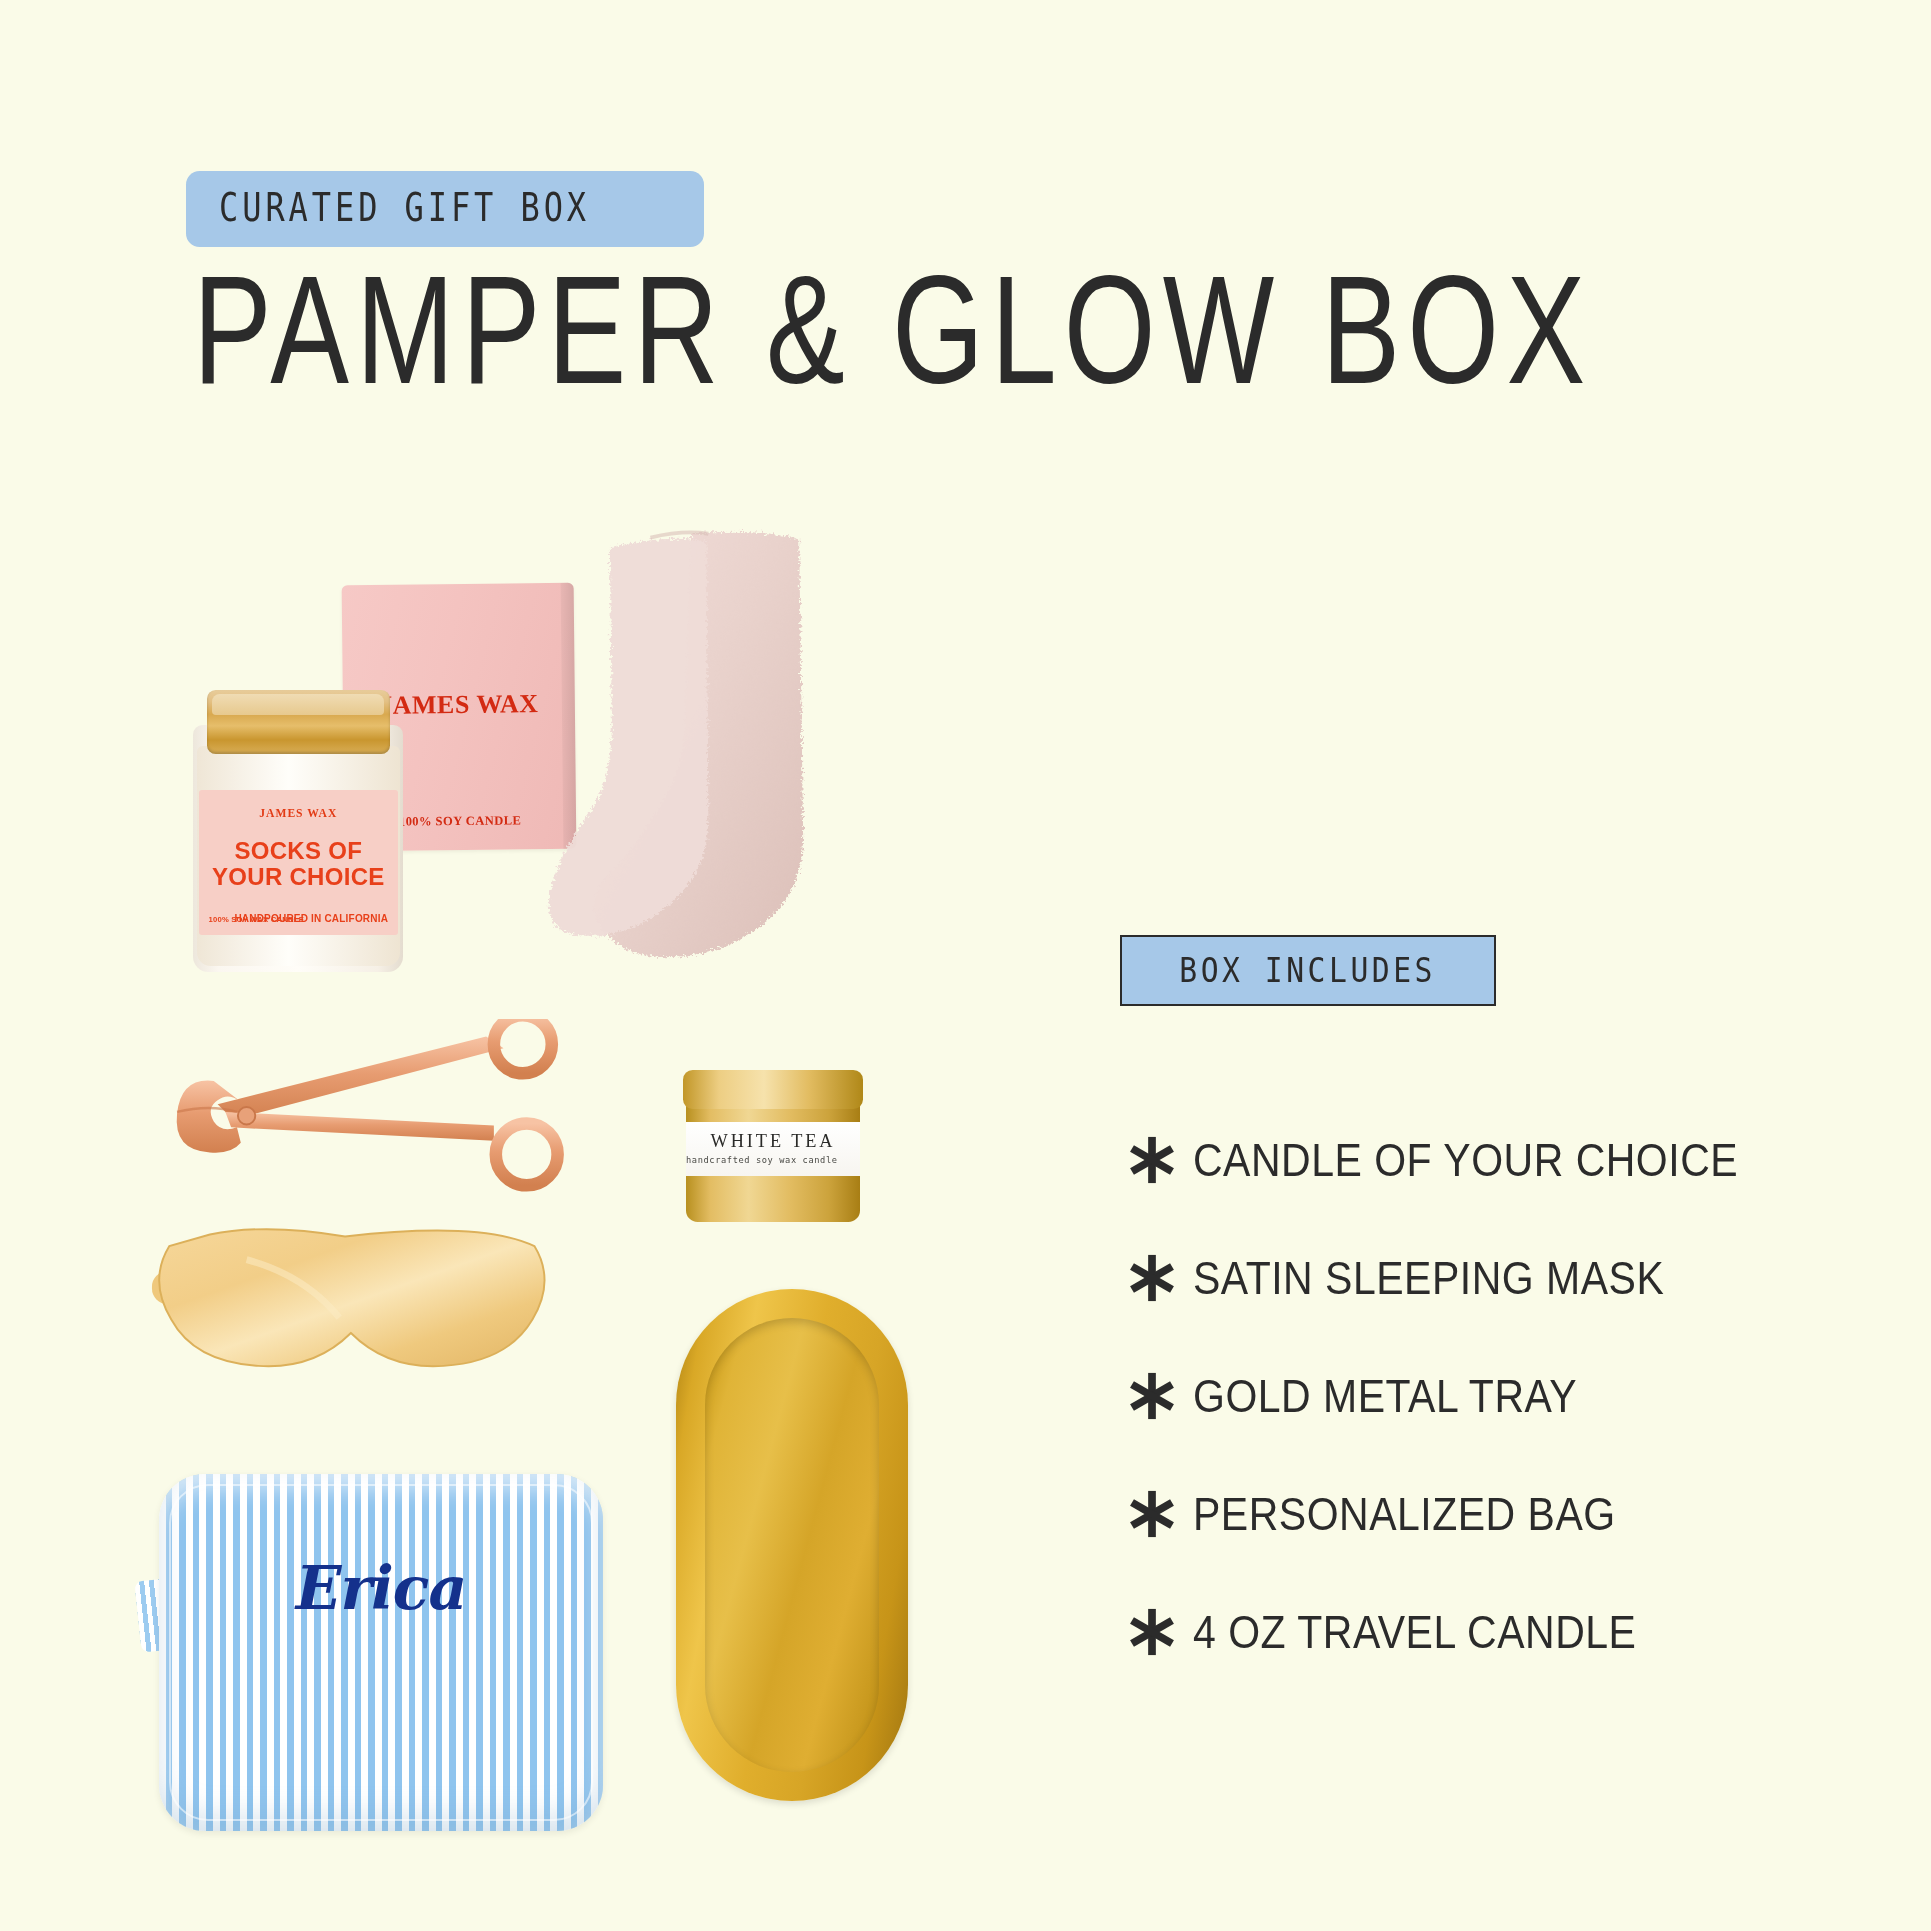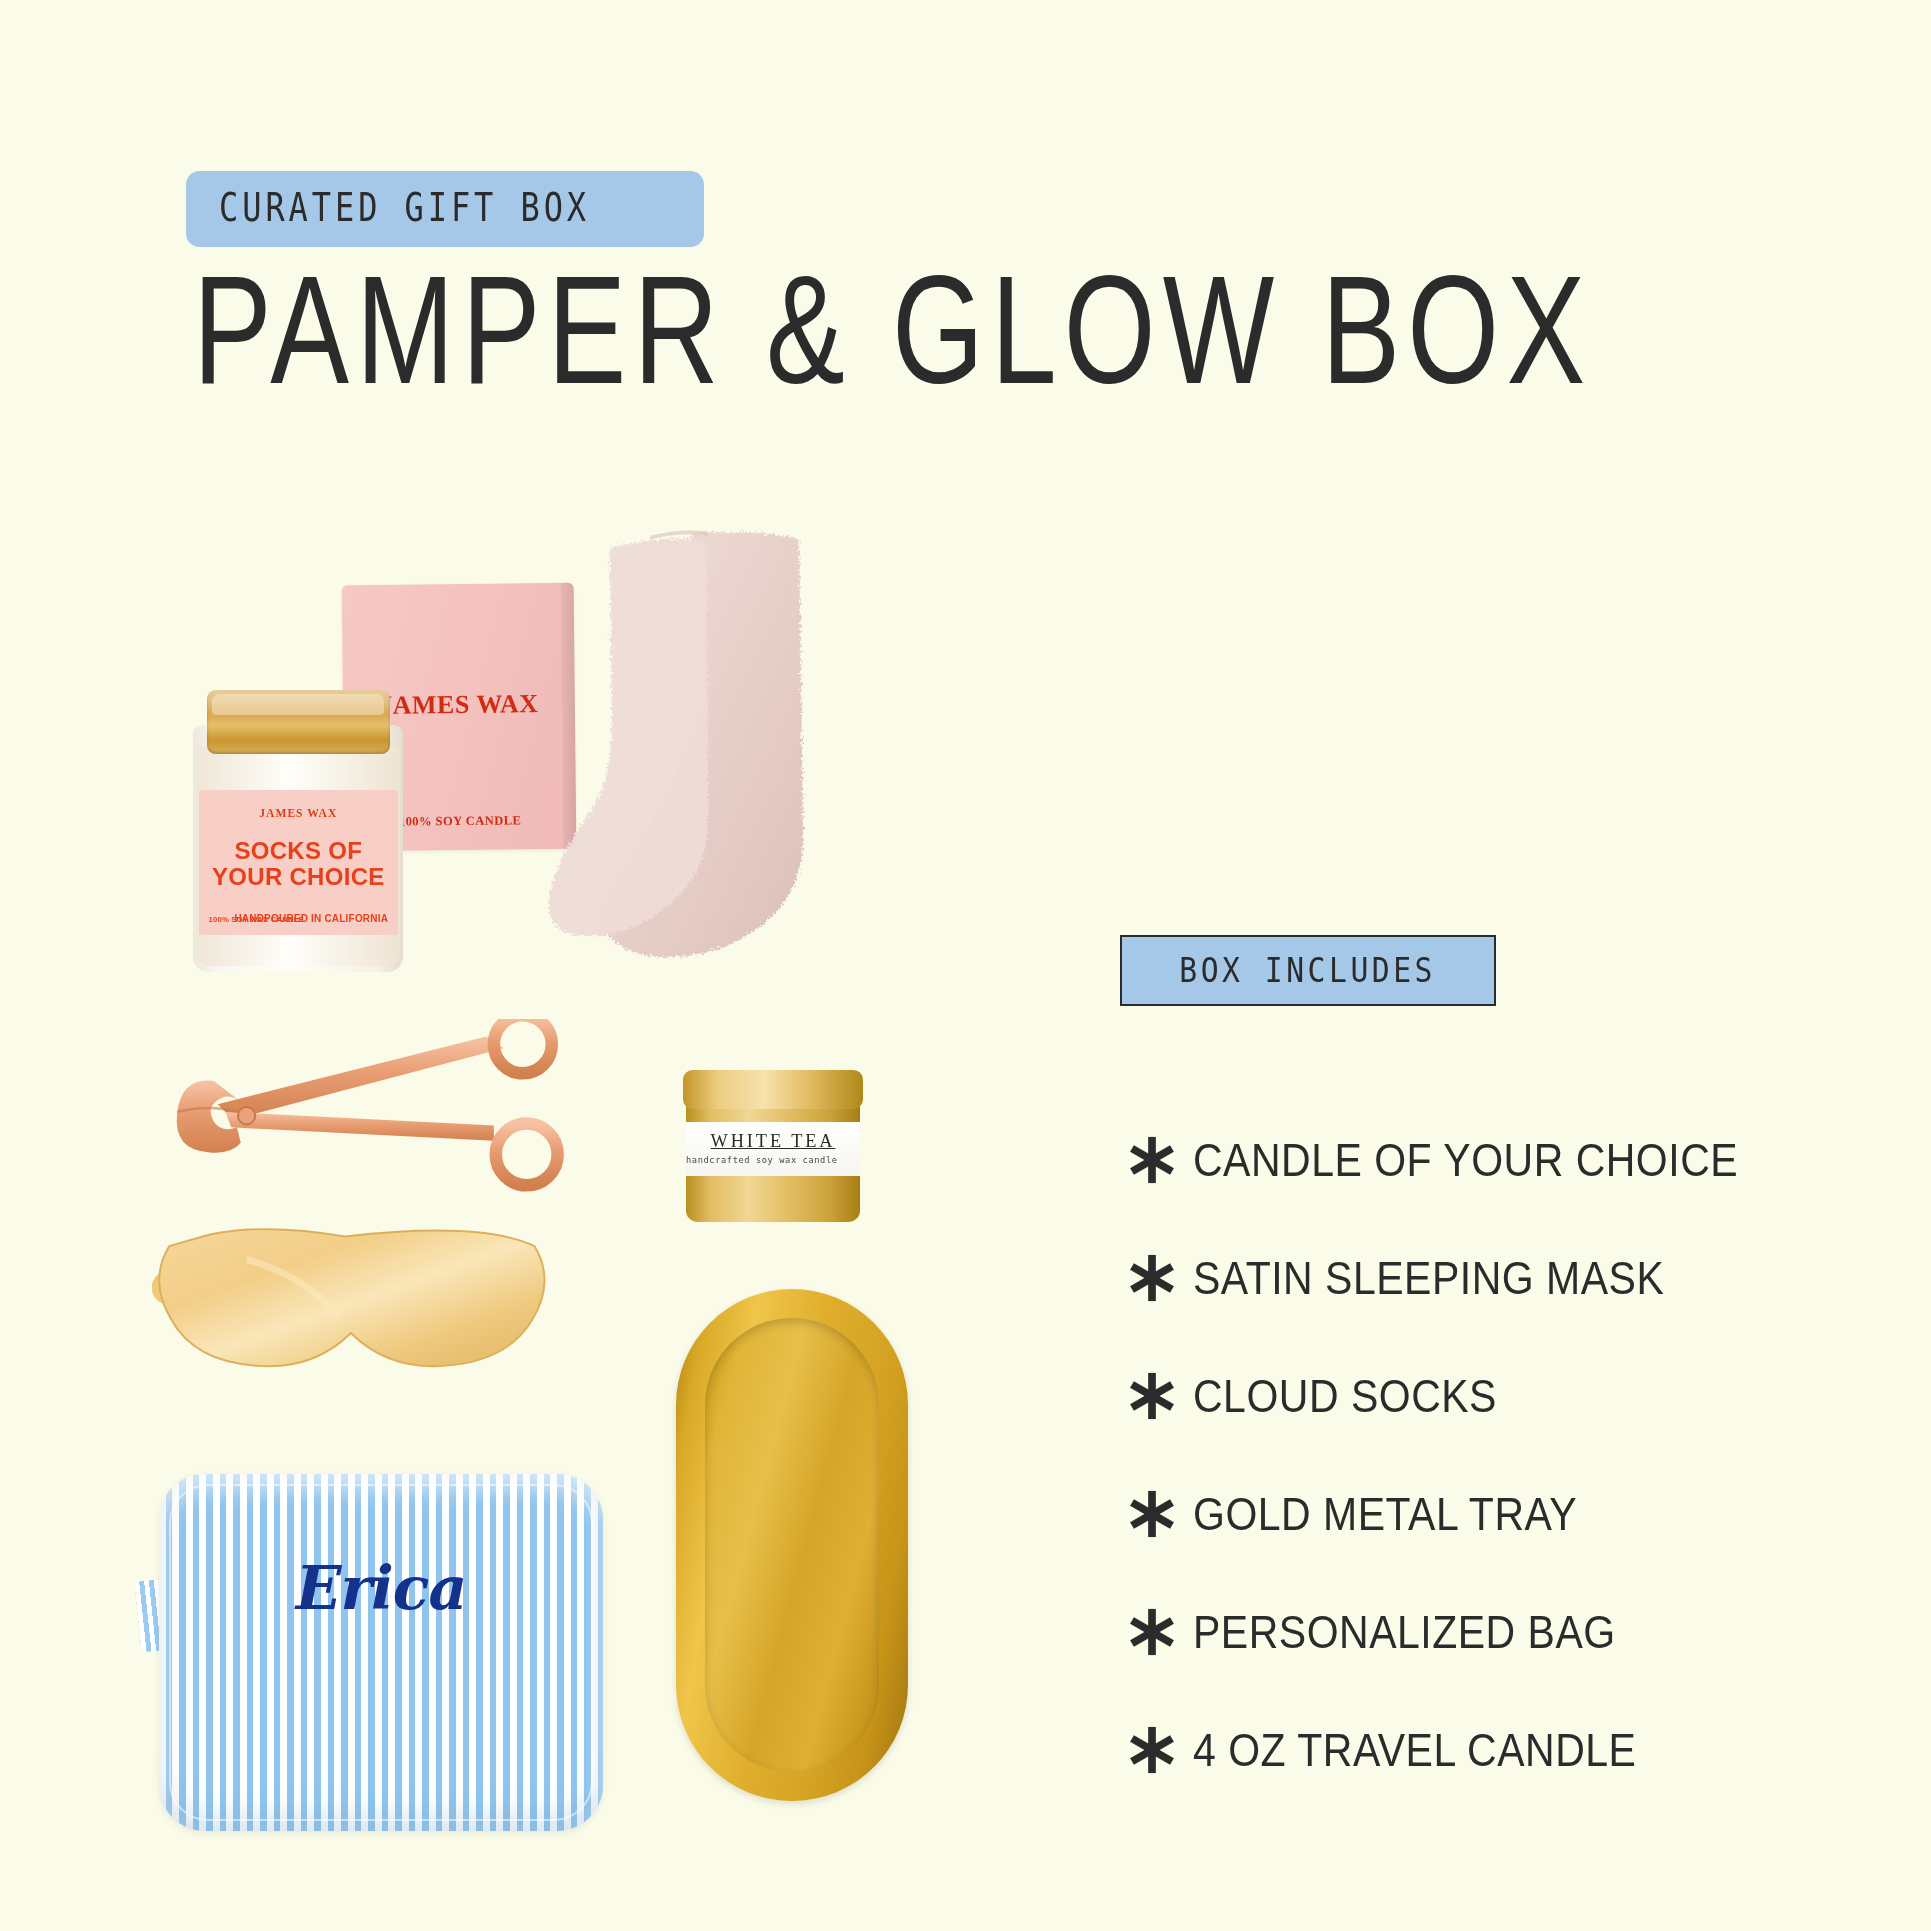--- a/index.html
+++ b/index.html
@@ -192,21 +192,21 @@
     background:linear-gradient(90deg,#C29728 0%,#EDCE83 20%,#F6E2AC 45%,#E2BC61 70%,#B08818 100%);
     border-radius:9.7px;
   }
   .tin-band{
     position:absolute;left:0;top:50px;width:174px;height:54px;
     background:linear-gradient(180deg,#FFFFFF,#F7F5F0);
   }
   .tin-title{
     position:absolute;left:0;right:0;top:8.7px;text-align:center;
     font-family:"Liberation Serif", serif;
-    font-size:18.3px;letter-spacing:2.9px;color:#2A2A28;text-decoration:underline;
+    font-size:18.3px;letter-spacing:2.9px;color:#2A2A28;
   }
   .tin-sub{
     position:absolute;left:0;right:0;top:33px;text-align:left;
     font-family:"DejaVu Sans Mono", monospace;
     font-size:8.7px;letter-spacing:0.6px;color:#4A4A46;
   }
 
   
   .mask{left:150px;top:1221px;width:396px;height:169px;}
 
@@ -415,32 +415,20 @@
       <div class="inc-row">
         <div class="inc-ast">
           <svg width="50" height="50" viewBox="0 0 52 52" aria-hidden="true">
             <g fill="currentColor">
               <rect x="22" y="2" width="8" height="48"></rect>
               <rect x="22" y="2" width="8" height="48" transform="rotate(60 26 26)"></rect>
               <rect x="22" y="2" width="8" height="48" transform="rotate(120 26 26)"></rect>
             </g>
           </svg>
         </div>
-        <div class="inc-label">CLOUD SOCKS</div>
-      </div>
-      <div class="inc-row">
-        <div class="inc-ast">
-          <svg width="50" height="50" viewBox="0 0 52 52" aria-hidden="true">
-            <g fill="currentColor">
-              <rect x="22" y="2" width="8" height="48"></rect>
-              <rect x="22" y="2" width="8" height="48" transform="rotate(60 26 26)"></rect>
-              <rect x="22" y="2" width="8" height="48" transform="rotate(120 26 26)"></rect>
-            </g>
-          </svg>
-        </div>
         <div class="inc-label">GOLD METAL TRAY</div>
       </div>
       <div class="inc-row">
         <div class="inc-ast">
           <svg width="50" height="50" viewBox="0 0 52 52" aria-hidden="true">
             <g fill="currentColor">
               <rect x="22" y="2" width="8" height="48"></rect>
               <rect x="22" y="2" width="8" height="48" transform="rotate(60 26 26)"></rect>
               <rect x="22" y="2" width="8" height="48" transform="rotate(120 26 26)"></rect>
             </g>

